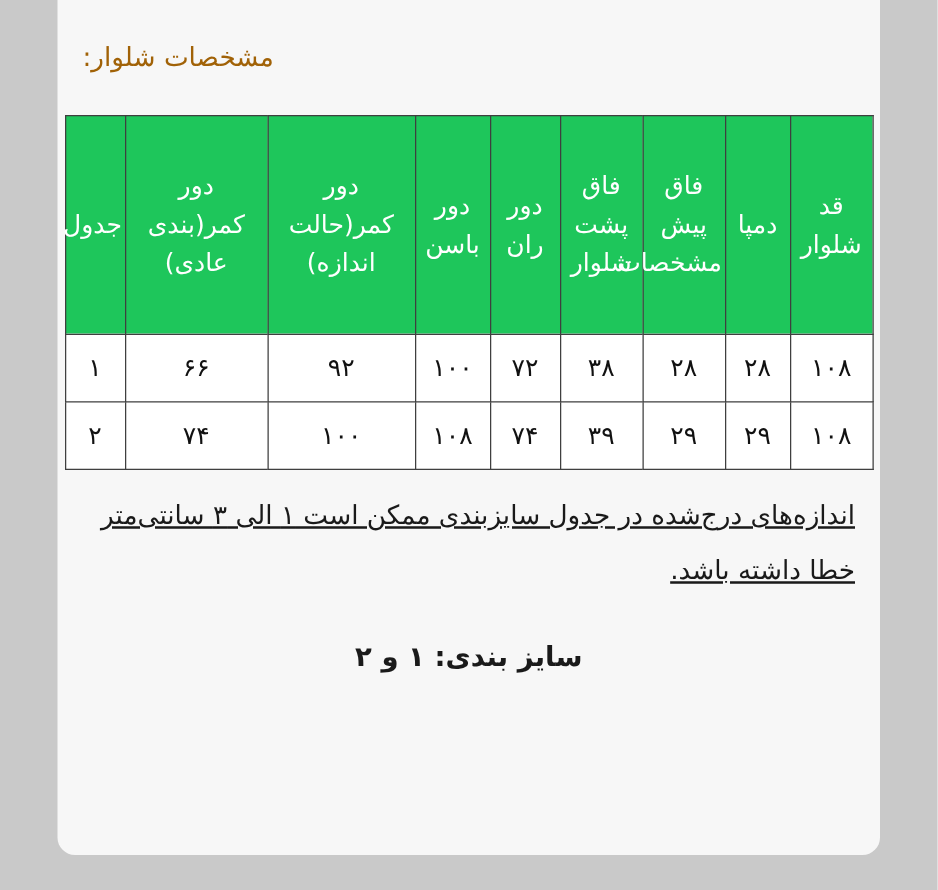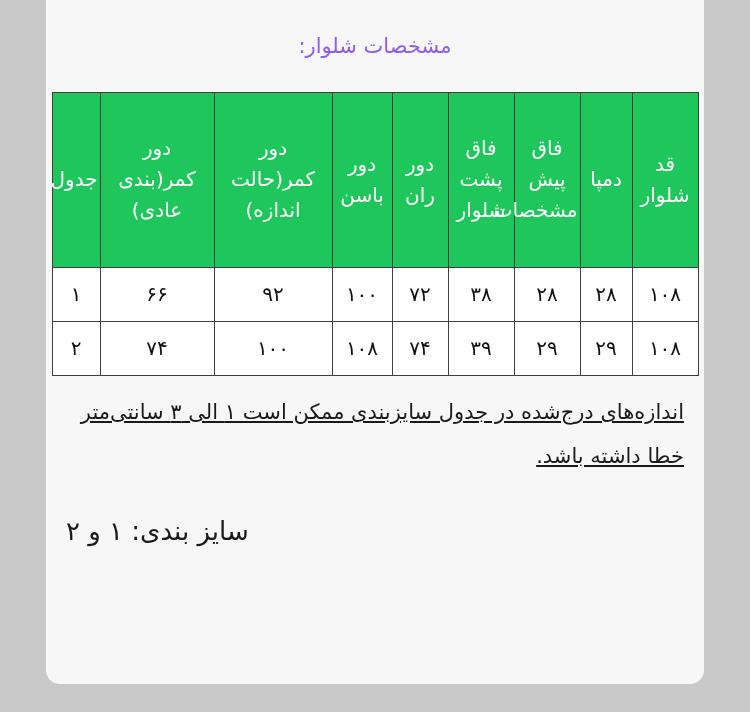--- a/index.html
+++ b/index.html
@@ -19,23 +19,23 @@
     top: 0;
     width: 658px;
     height: 684px;
     background: #f7f7f7;
     border-radius: 0 0 14px 14px;
     box-sizing: border-box;
     padding: 0 12px;
   }
   .intro {
     direction: rtl;
-    text-align: center;
+    text-align: left;
     font-size: 21px;
-    color: #8b5cf6;
+    color: #a16207;
     padding: 28px 8px 0 8px;
     line-height: 1.8;
   }
   .table-wrap {
     margin: 26px 0 0 0;
     display: flex;
     justify-content: center;
   }
   table.size-table {
     direction: rtl;
@@ -78,25 +78,26 @@
     direction: rtl;
     text-align: right;
     font-size: 21px;
     color: #1a1a1a;
     line-height: 2.1;
     padding: 14px 8px 0 8px;
     text-decoration: underline;
   }
   .block {
     direction: rtl;
-    text-align: left;
-    font-size: 26px;
+    text-align: center;
+    font-size: 22px;
     color: #1a1a1a;
     line-height: 2.1;
     padding: 0 8px;
+    font-weight: bold;
   }
   .spacer { height: 26px; }
 </style>
 </head>
 <body>
 
 <div class="page">
 
   <div class="intro">مشخصات شلوار:</div>
 

